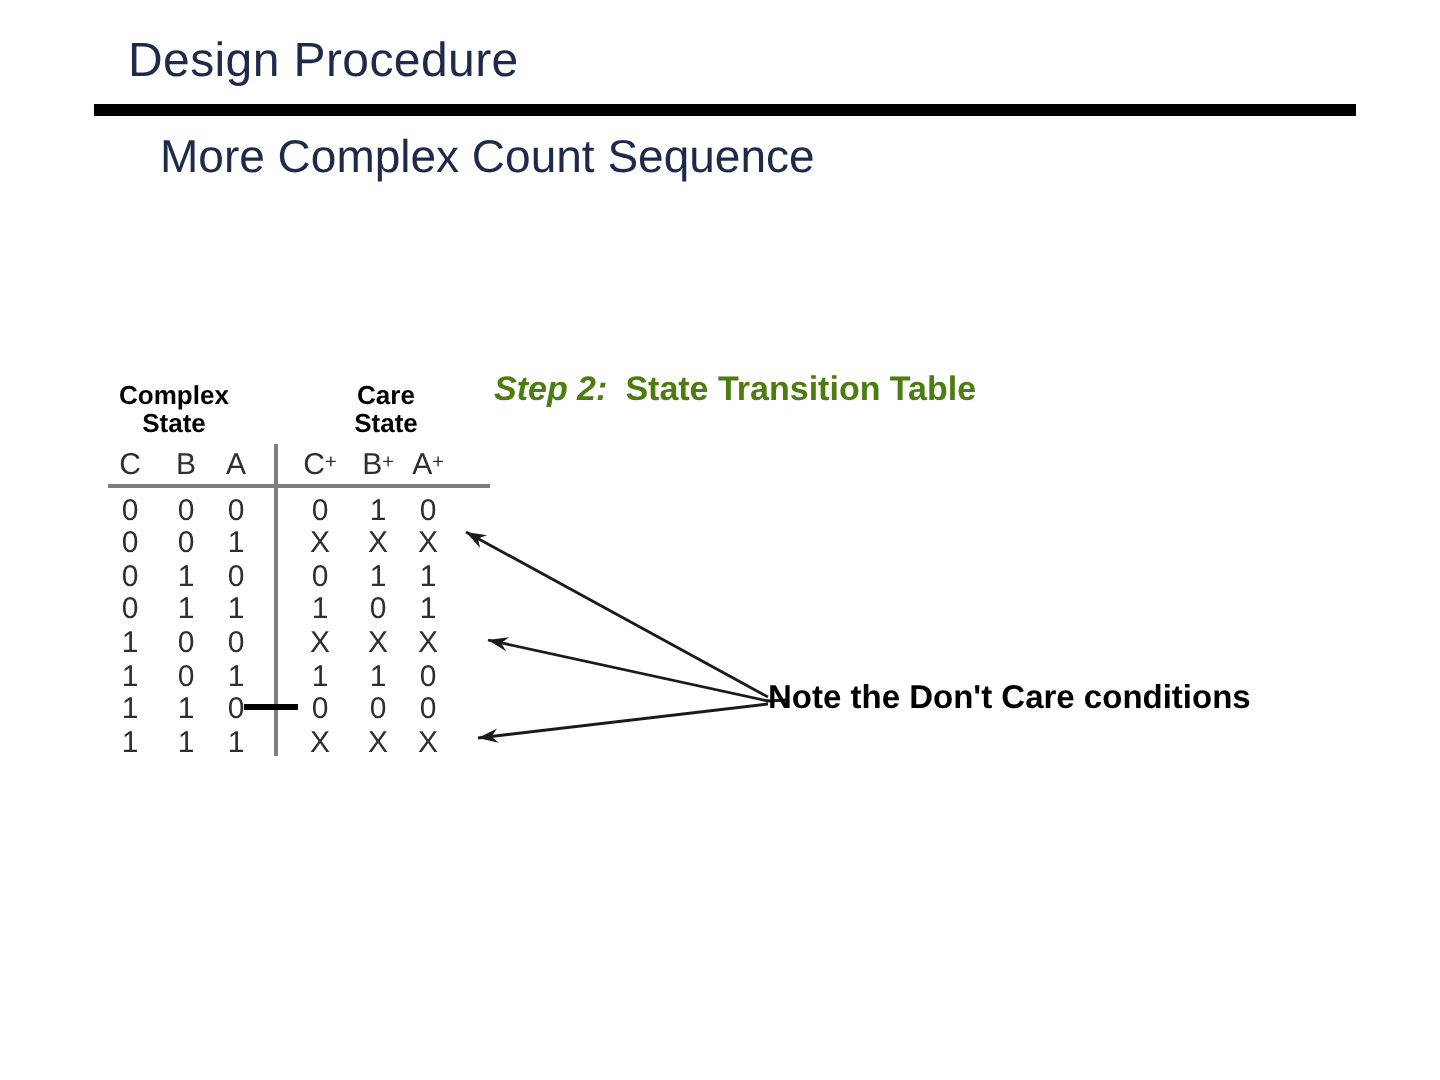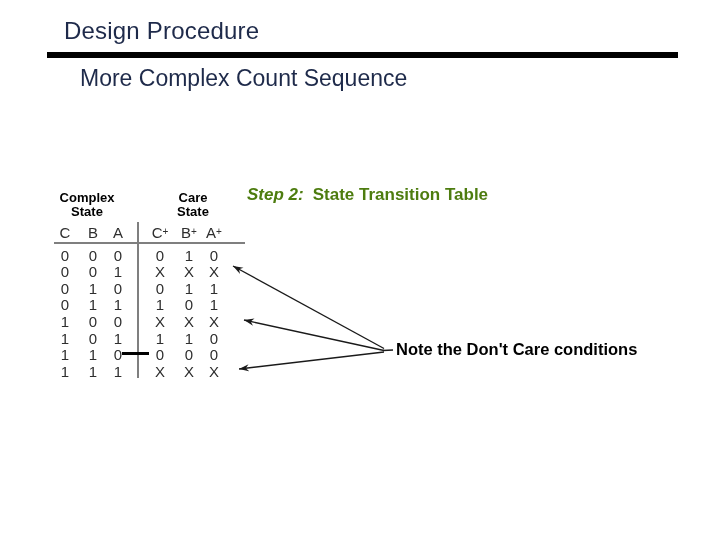--- a/index.html
+++ b/index.html
@@ -58,21 +58,21 @@
   }
   .dash{
     position:absolute;left:122px;top:352px;width:27px;height:3px;
     background:#000000;
   }
 
   .arrows{position:absolute;left:0;top:0;pointer-events:none;}
   .arrows line{stroke:#1a1a1a;stroke-width:1.4;}
 
   .note{
-    position:absolute;left:396px;top:340px;
+    position:absolute;left:384px;top:340px;
     font-size:16.5px;font-weight:bold;color:#000000;white-space:nowrap;
   }
 </style>
 </head>
 <body>
 
 <div class="slide">
 
   <div class="title">Design Procedure</div>
   <div class="rule"></div>

